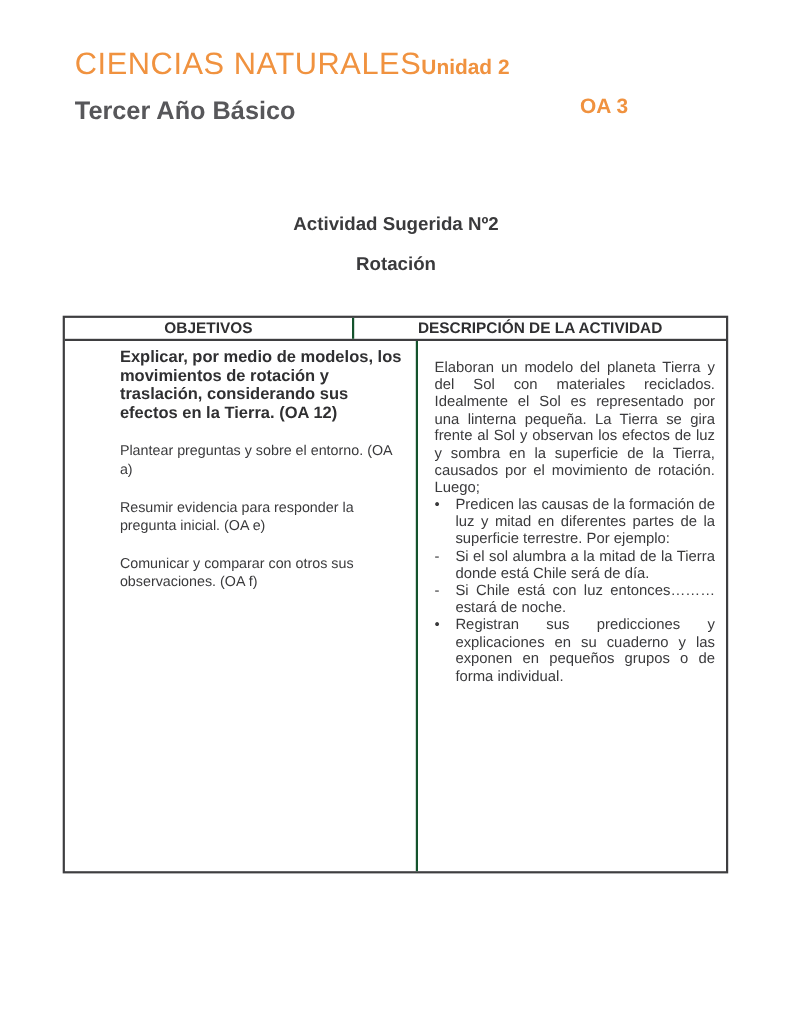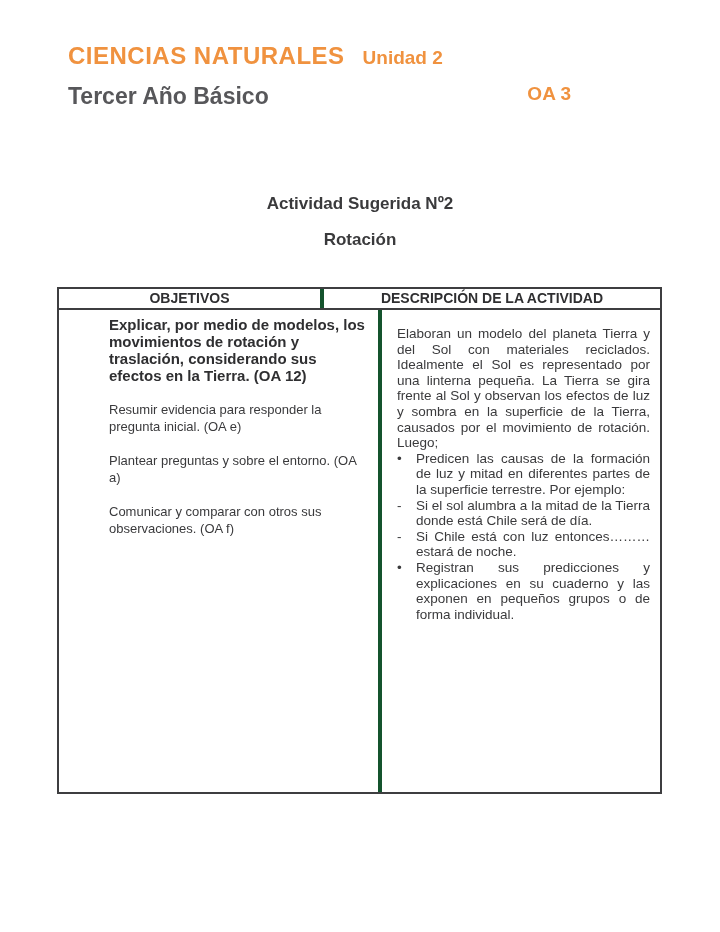--- a/index.html
+++ b/index.html
@@ -10,30 +10,30 @@
     background: #ffffff;
     font-family: "Liberation Sans", sans-serif;
     color: #3a3a3c;
     overflow: hidden;
   }
 
   
   .header { position: absolute; left: 68px; top: 42px; width: 503px; }
   .title-line { white-space: nowrap; }
   .main-title {
-    font-size: 24px;
-    font-weight: bold;
+    font-size: 28px;
+    font-weight: normal;
     color: #f0923f;
     letter-spacing: 0.5px;
   }
   .unit-label {
     font-size: 19px;
     font-weight: bold;
     color: #f0923f;
-    margin-left: 18px;
+    margin-left: 0;
   }
   .grade-line {
     margin-top: 13px;
     display: flex;
     justify-content: space-between;
     align-items: flex-start;
   }
   .grade-title {
     font-size: 23px;
     font-weight: bold;
@@ -69,21 +69,21 @@
   }
   .t-header-cell {
     font-size: 14px;
     font-weight: bold;
     color: #2f2f31;
     text-align: center;
     padding: 1px 0 2px 0;
   }
   .t-body-row { display: flex; height: calc(100% - 21px); padding-left: 44px; }
   .col-left  { width: 261px; flex: none; }
-  .col-right { flex: 1; border-left: 4px solid #14532d; }
+  .col-right { flex: 1; border-left: 2px solid #14532d; }
 
   .objectives-cell { padding: 6px 8px 0 6px; }
   .objective-main {
     font-size: 15px;
     font-weight: bold;
     line-height: 17px;
     color: #2f2f31;
   }
   .objective-item {
     font-size: 13px;
@@ -137,22 +137,22 @@
 
     <div class="t-header-row">
       <div class="t-header-cell col-left">OBJETIVOS</div>
       <div class="t-header-cell col-right">DESCRIPCIÓN DE LA ACTIVIDAD</div>
     </div>
 
     <div class="t-body-row">
 
       <div class="col-left objectives-cell">
         <div class="objective-main">Explicar, por medio de modelos, los movimientos de rotación y traslación, considerando sus efectos en la Tierra. (OA 12)</div>
+        <div class="objective-item">Plantear preguntas y sobre el entorno. (OA a)</div>
         <div class="objective-item">Resumir evidencia para responder la pregunta inicial. (OA e)</div>
-        <div class="objective-item">Plantear preguntas y sobre el entorno. (OA a)</div>
         <div class="objective-item">Comunicar y comparar con otros sus observaciones. (OA f)</div>
       </div>
 
       <div class="col-right description-cell">
         <div class="description-intro">Elaboran un modelo del planeta Tierra y del Sol con materiales reciclados. Idealmente el Sol es representado por una linterna pequeña. La Tierra se gira frente al Sol y observan los efectos de luz y sombra en la superficie de la Tierra, causados por el movimiento de rotación. Luego;</div>
 
         <div class="bullet-row">
           <span class="bullet-marker">•</span>
           <div class="bullet-text">Predicen las causas de la formación de luz y mitad en diferentes partes de la superficie terrestre.  Por ejemplo:</div>
         </div>

